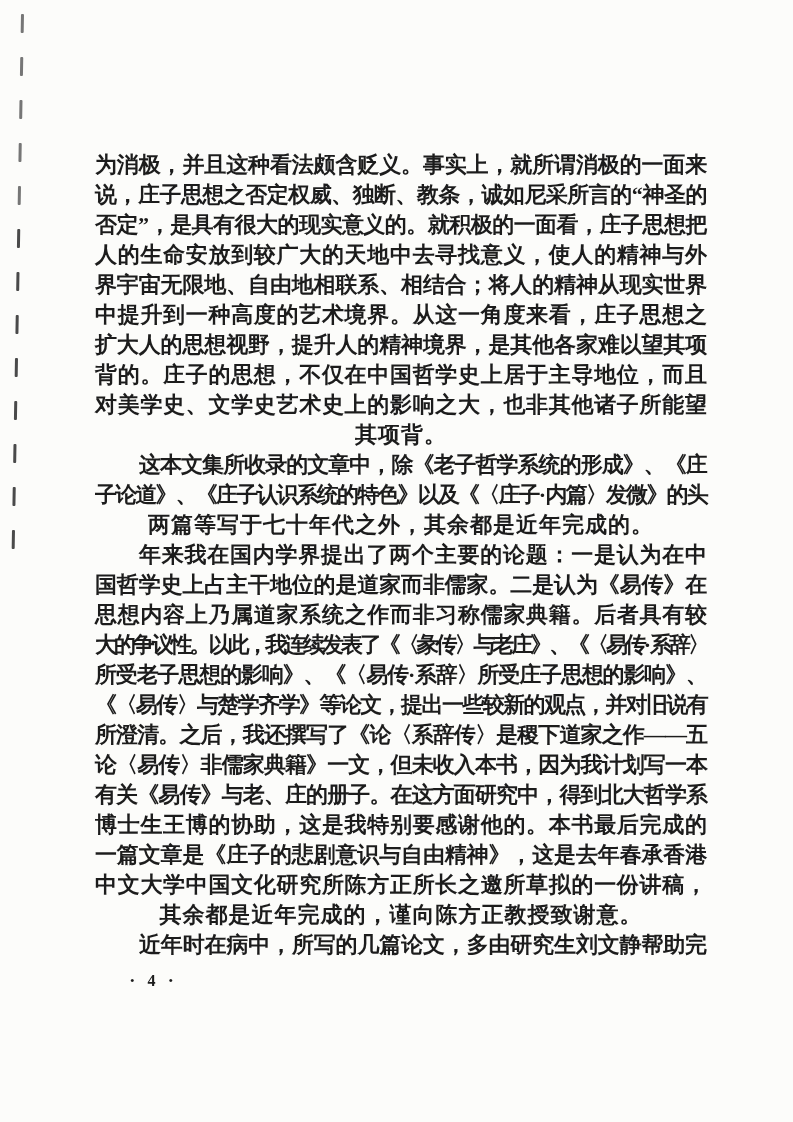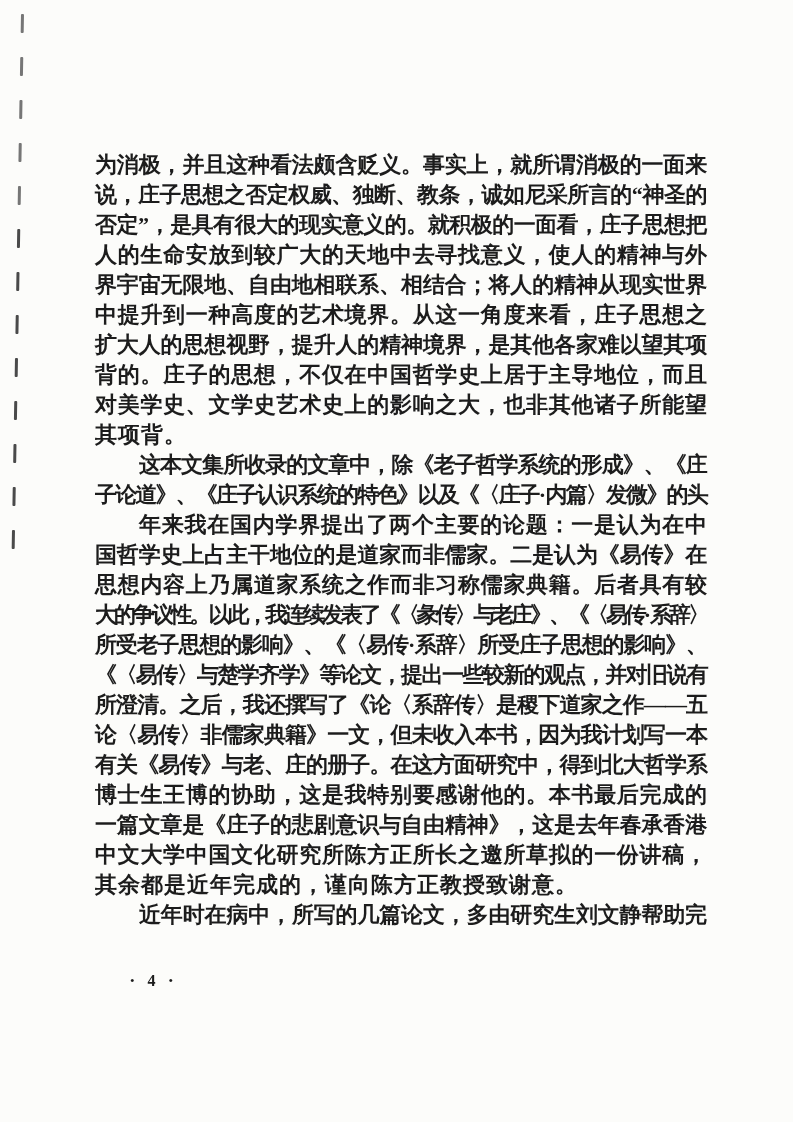--- a/index.html
+++ b/index.html
@@ -56,21 +56,21 @@
   }
   .line.full, .line.first {
     display: flex;
     justify-content: space-between;
   }
   .line.full span, .line.first span {
     flex: 0 1 auto;
     min-width: 0;
   }
   .line.first { padding-left: 44px; }
-  .line.end { text-align: left; letter-spacing: 1px; }
+  .line.end { text-align: center; letter-spacing: 1px; }
   
   .page-footer {
     position: absolute;
     left: 130px;
     top: 970px;
     height: 22px;
     display: flex;
     align-items: center;
     gap: 13px;
     color: var(--ink);
@@ -431,20 +431,21 @@
         <span>·</span>
         <span>内</span>
         <span>篇</span>
         <span>〉</span>
         <span>发</span>
         <span>微</span>
         <span>》</span>
         <span>的</span>
         <span>头</span>
       </div>
+      <div class="line end">两篇等写于七十年代之外，其余都是近年完成的。</div>
       <div class="line first">
         <span>年</span>
         <span>来</span>
         <span>我</span>
         <span>在</span>
         <span>国</span>
         <span>内</span>
         <span>学</span>
         <span>界</span>
         <span>提</span>

